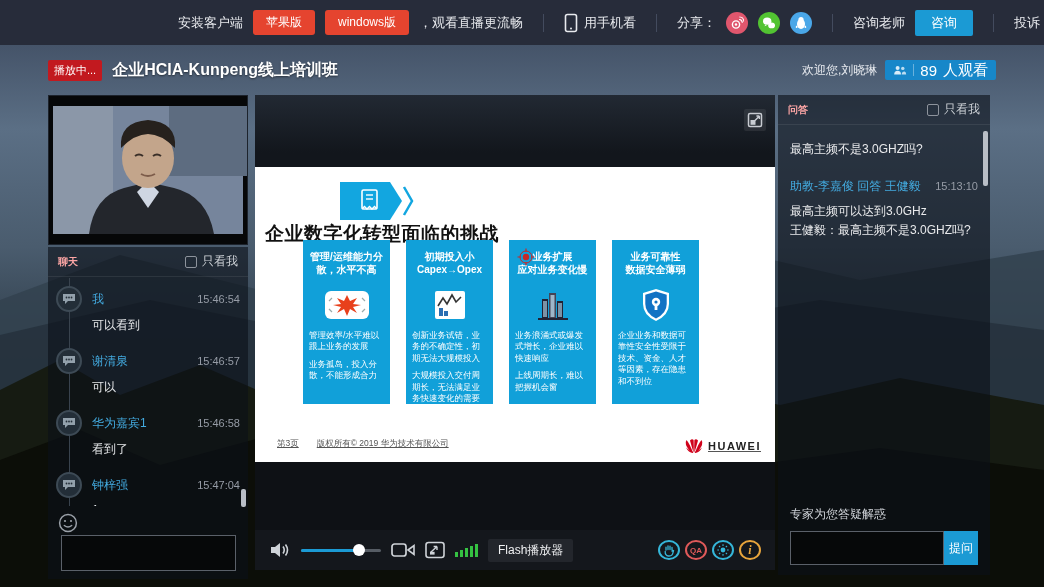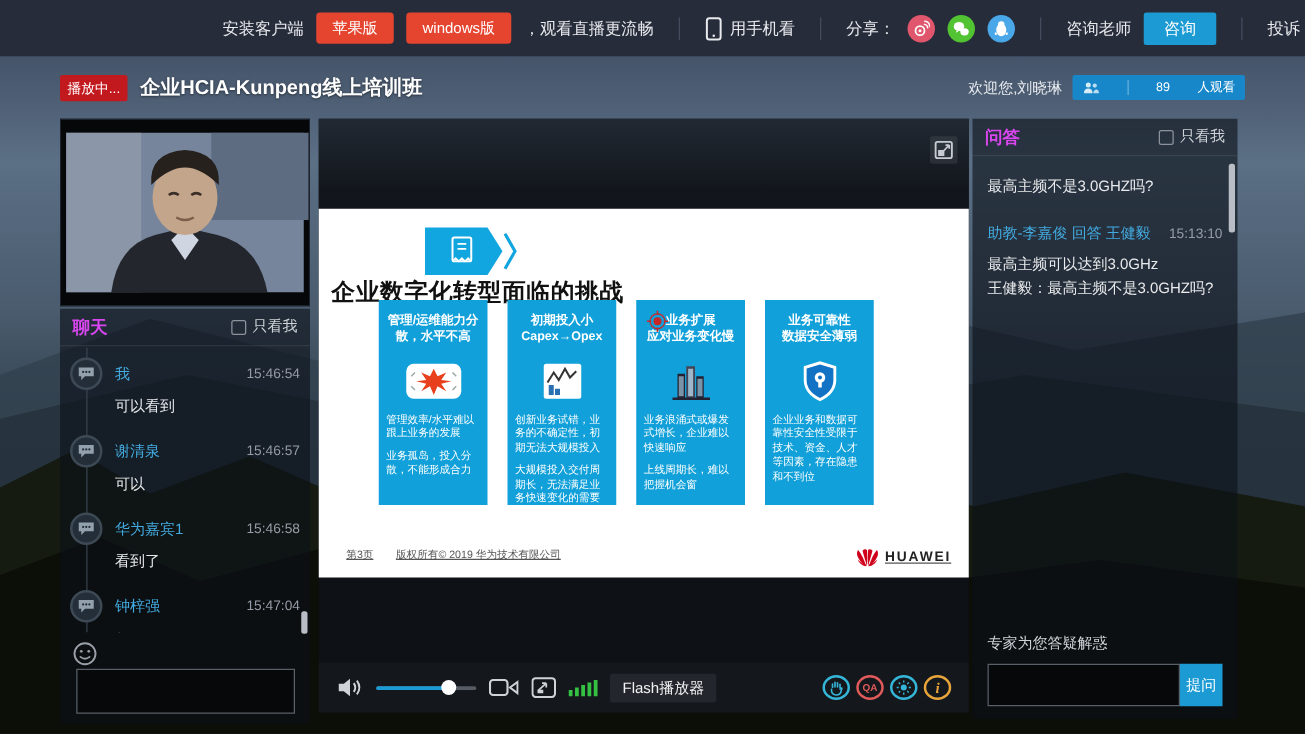--- a/index.html
+++ b/index.html
@@ -34,36 +34,36 @@
 
   
   .titlebar {
     position:absolute; top:45px; left:0; width:1044px; height:50px; z-index:20;
     display:flex; align-items:center; padding:16px 48px;
   }
   .live-badge { background:var(--live-badge-red,#c2191f); color:#fff; font-size:11px; padding:3px 6px; border-radius:2px; margin-right:10px; }
   .course-title { font-size:16px; font-weight:bold; color:#fff; text-shadow:0 1px 2px rgba(0,0,0,.5); }
   .title-right { margin-left:auto; display:flex; align-items:center; gap:8px; }
   .welcome { font-size:12px; color:#e6e9ee; }
-  .viewers-badge { background:var(--viewers-badge-blue,#1787c9); color:#fff; font-size:10px; height:20px; display:flex; align-items:center; gap:22px; padding:0 8px; border-radius:2px; }
+  .viewers-badge { background:var(--viewers-badge-blue,#1787c9); color:#fff; font-size:15px; height:20px; display:flex; align-items:center; gap:6px; padding:0 8px; border-radius:2px; }
   .viewers-badge .sep { width:1px; height:12px; background:rgba(255,255,255,.35); }
 
   
   .video-box {
     position:absolute; left:48px; top:95px; width:200px; height:150px; z-index:10;
     background:#0b0d10; border:1px solid #1d232c;
   }
   .video-box svg { display:block; }
 
   .panel {
     background:rgba(12,16,24,.62); z-index:10; position:absolute;
   }
   .chat-panel { left:48px; top:247px; width:200px; height:332px; }
   .panel-header { height:30px; display:flex; align-items:center; padding:0 10px; border-bottom:1px solid rgba(255,255,255,.08); }
-  .panel-title { font-size:14px; font-weight:bold; color:#d946ef; }
+  .panel-title { font-size:10px; font-weight:bold; color:#fca5a5; }
   .only-me { margin-left:auto; display:flex; align-items:center; gap:5px; font-size:12px; color:#cfd3d8; cursor:pointer; }
   .checkbox { width:12px; height:12px; border:1px solid #8d939c; border-radius:2px; background:transparent; display:inline-block; }
 
   .chat-msgs { position:absolute; top:31px; left:0; right:0; height:228px; overflow:hidden; padding:8px 8px 0 8px; }
   .chat-timeline { position:absolute; left:21px; top:0; bottom:0; width:1px; background:#39434e; }
   .chat-item { position:relative; margin-bottom:14px; }
   .chat-item .row1 { display:flex; align-items:center; }
   .avatar { width:26px; height:26px; border-radius:50%; background:#232e38; border:2px solid #3d4a55; display:flex; align-items:center; justify-content:center; position:relative; z-index:2; flex:0 0 26px; }
   .chat-name { font-size:12px; color:var(--username-cyan,#43aadf); margin-left:10px; }
   .chat-time { margin-left:auto; font-size:11px; color:#969ca6; }

